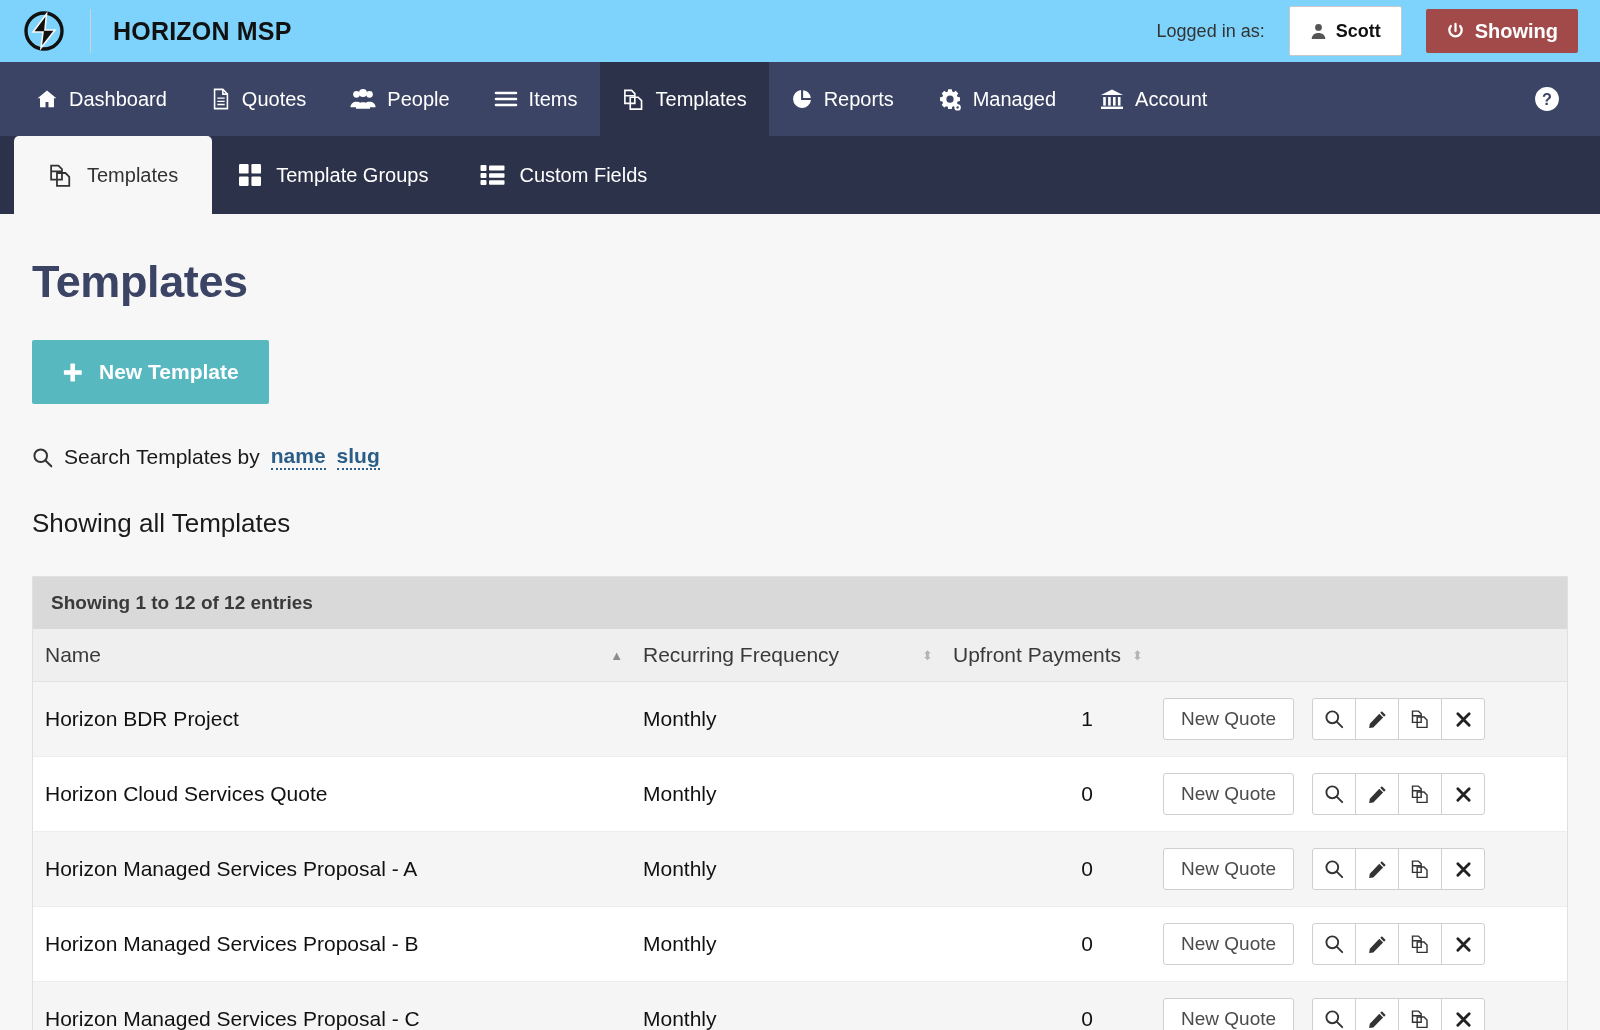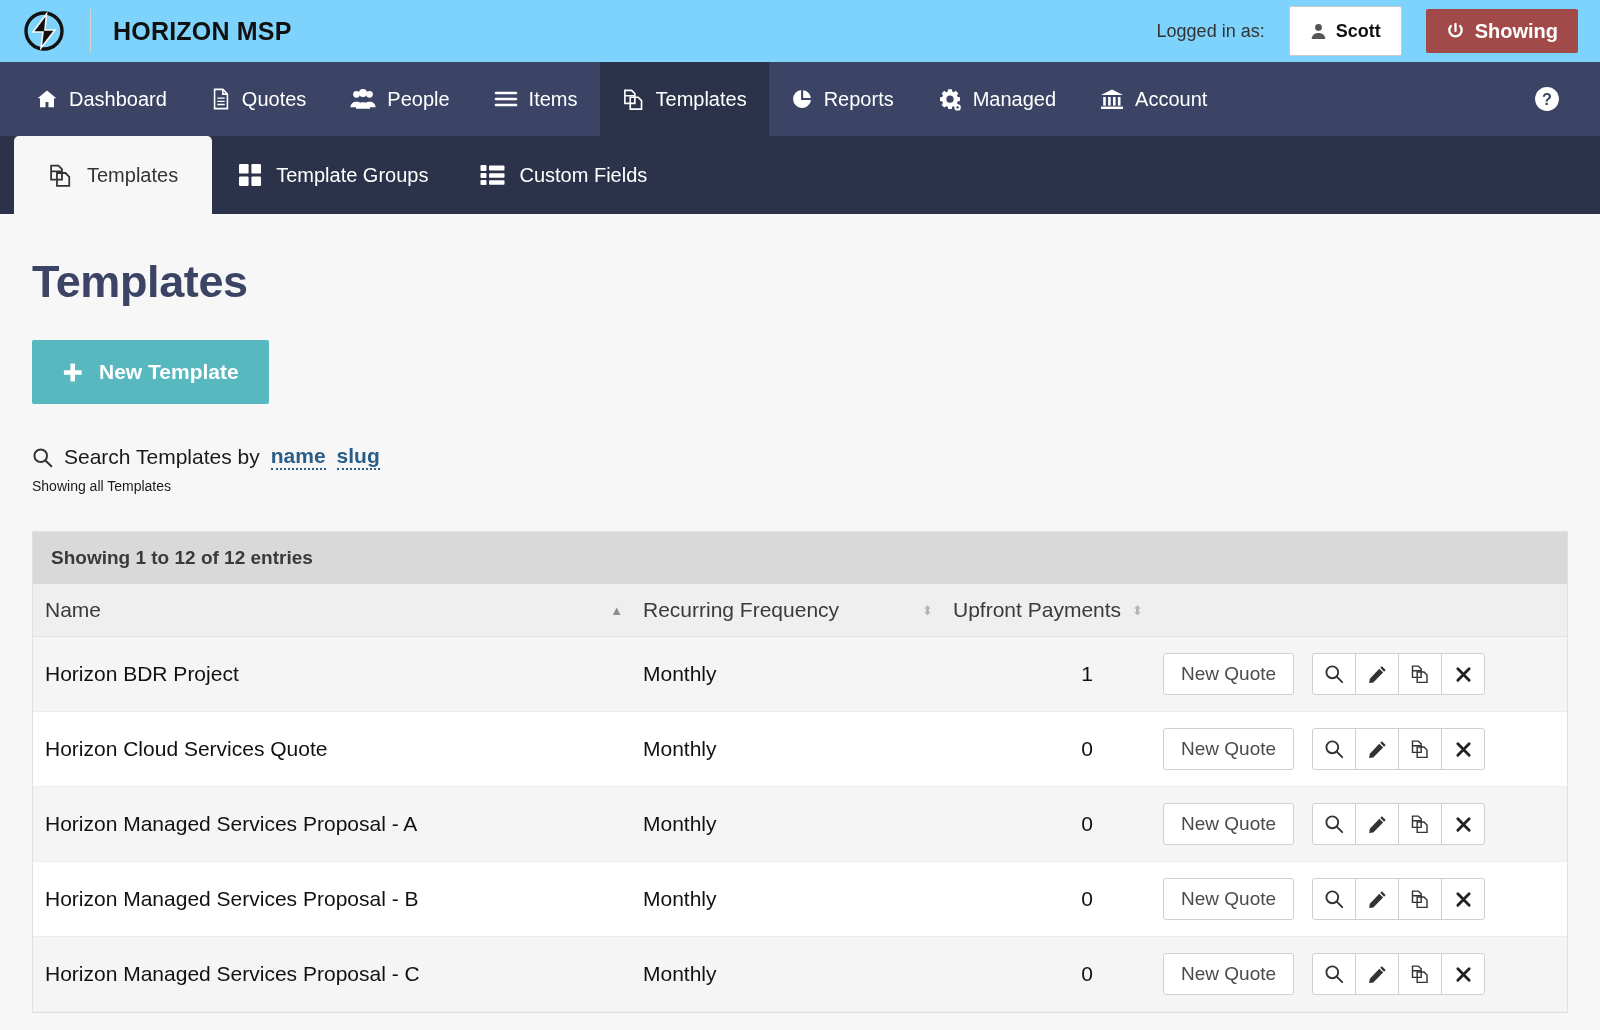--- a/index.html
+++ b/index.html
@@ -105,21 +105,21 @@
     margin-top: 40px;
     display: flex; align-items: center; gap: 11px;
     font-size: 21px; color: #1a1a1a;
   }
   .search-link {
     color: #2a5d87; font-weight: 700; text-decoration: none;
     border-bottom: 2px dotted #2a5d87;
     cursor: pointer;
   }
   .showing-all {
-    margin-top: 8px; font-size: 14px; color: #1a1a1a;
+    margin-top: 38px; font-size: 26px; color: #1a1a1a;
   }
 
   
   .table-card {
     margin-top: 37px;
     border: 1px solid #e0e0e0;
     background: #fff;
   }
   .table-toolbar {
     background: #d9d9d9;

